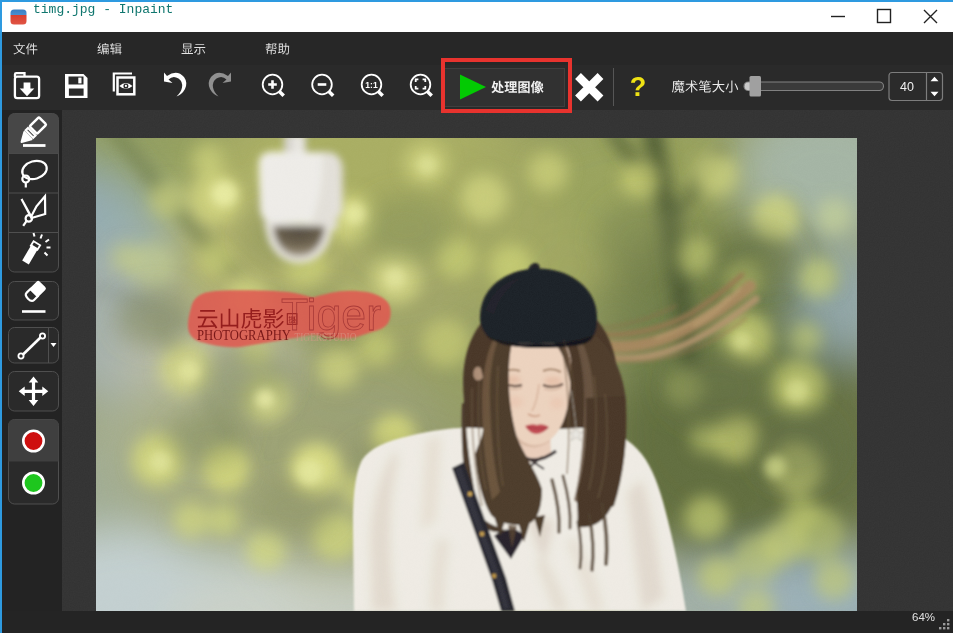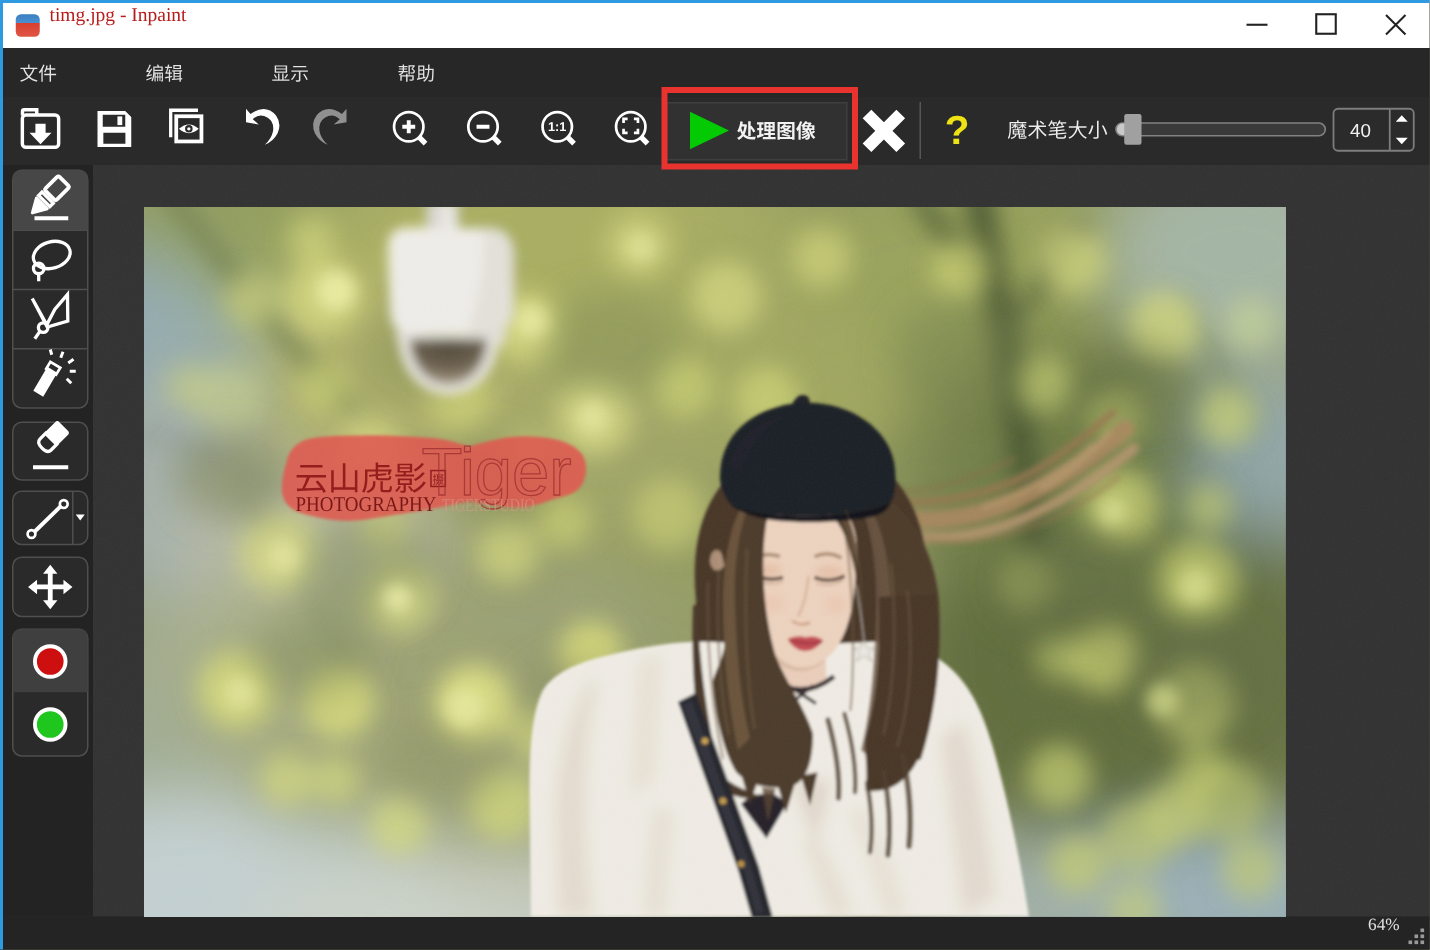--- a/index.html
+++ b/index.html
@@ -36,21 +36,21 @@
 <defs>
           <linearGradient id="appic" x1="0" y1="0" x2="0" y2="1">
 <stop offset="0" stop-color="#3a7fc2"></stop>
             <stop offset="0.38" stop-color="#4a90d0"></stop>
             <stop offset="0.40" stop-color="#d94030"></stop>
             <stop offset="1" stop-color="#e05545"></stop>
 </linearGradient>
         </defs>
 <rect x="0.5" y="0.5" width="16" height="15" rx="3.5" fill="url(#appic)"></rect>
 </svg>
-<div class="abs" style="left:33px;top:2px;font-size:13px;color:#b91c1c;font-family:Liberation Serif, serif">timg.jpg - Inpaint</div>
+<div class="abs" style="left:33px;top:2px;font-size:13px;color:#0f766e;font-family:Liberation Mono, monospace">timg.jpg - Inpaint</div>
 <svg class="abs" style="left:820px;top:0" width="133" height="32" viewBox="0 0 133 32">
 <g stroke="#222" stroke-width="1.4" fill="none">
 <path d="M11,16.5 L25,16.5"></path>
 <rect x="57.5" y="9.5" width="13" height="13"></rect>
 <path d="M104,10 L117,23 M117,10 L104,23"></path>
 </g>
       </svg>
 </div>
 <div class="abs" style="left:0;top:32px;width:953px;height:33px;background:#272727"></div>
 <svg class="abs" style="left:0;top:32px" width="953" height="33" viewBox="0 0 953 33">
@@ -506,21 +506,21 @@
         <use href="#gr15" transform="translate(144.5,188.8) scale(0.02200,-0.02200)" fill="#951d1d"></use>
         <use href="#gr16" transform="translate(166.5,188.8) scale(0.02200,-0.02200)" fill="#951d1d"></use>
 <rect x="191.3" y="175.7" width="9.6" height="10.6" fill="none" stroke="#951d1d" stroke-width="1"></rect>
 <use href="#gr17" transform="translate(192.3,184.6) scale(0.00780,-0.00780)" fill="#951d1d"></use>
 <text x="185" y="192" font-size="45" font-family="Liberation Sans" fill="none" stroke="#a23434" stroke-width="0.85" opacity="0.85" textLength="100" lengthAdjust="spacingAndGlyphs">Tiger</text>
 <text x="101" y="202.4" font-size="14" font-family="Liberation Serif" fill="#7a1818" textLength="94" lengthAdjust="spacingAndGlyphs">PHOTOGRAPHY</text>
 <text x="198.5" y="202.8" font-size="12" font-family="Liberation Serif" fill="#d79a8a" textLength="62" lengthAdjust="spacingAndGlyphs" opacity="0.6">TIGERSTUDIO</text>
 </g>
     </svg>
 <div class="abs" style="left:0;top:611px;width:953px;height:22px;background:#242424">
-<div class="abs" style="left:912px;top:0;font-size:11.5px;color:#e0e0e0;font-family:Liberation Serif, serif">64%</div>
+<div class="abs" style="left:912px;top:0;font-size:11.5px;color:#e0e0e0;font-family:Liberation Sans, sans-serif">64%</div>
 <svg class="abs" style="left:937px;top:6px;width:14px;height:14px" viewBox="0 0 14 14">
 <g fill="#9a9a9a">
           <rect x="10" y="2" width="2.4" height="2.4"></rect>
           <rect x="10" y="6" width="2.4" height="2.4"></rect>
           <rect x="6" y="6" width="2.4" height="2.4"></rect>
           <rect x="10" y="10" width="2.4" height="2.4"></rect>
           <rect x="6" y="10" width="2.4" height="2.4"></rect>
           <rect x="2" y="10" width="2.4" height="2.4"></rect>
         </g>
 </svg>

